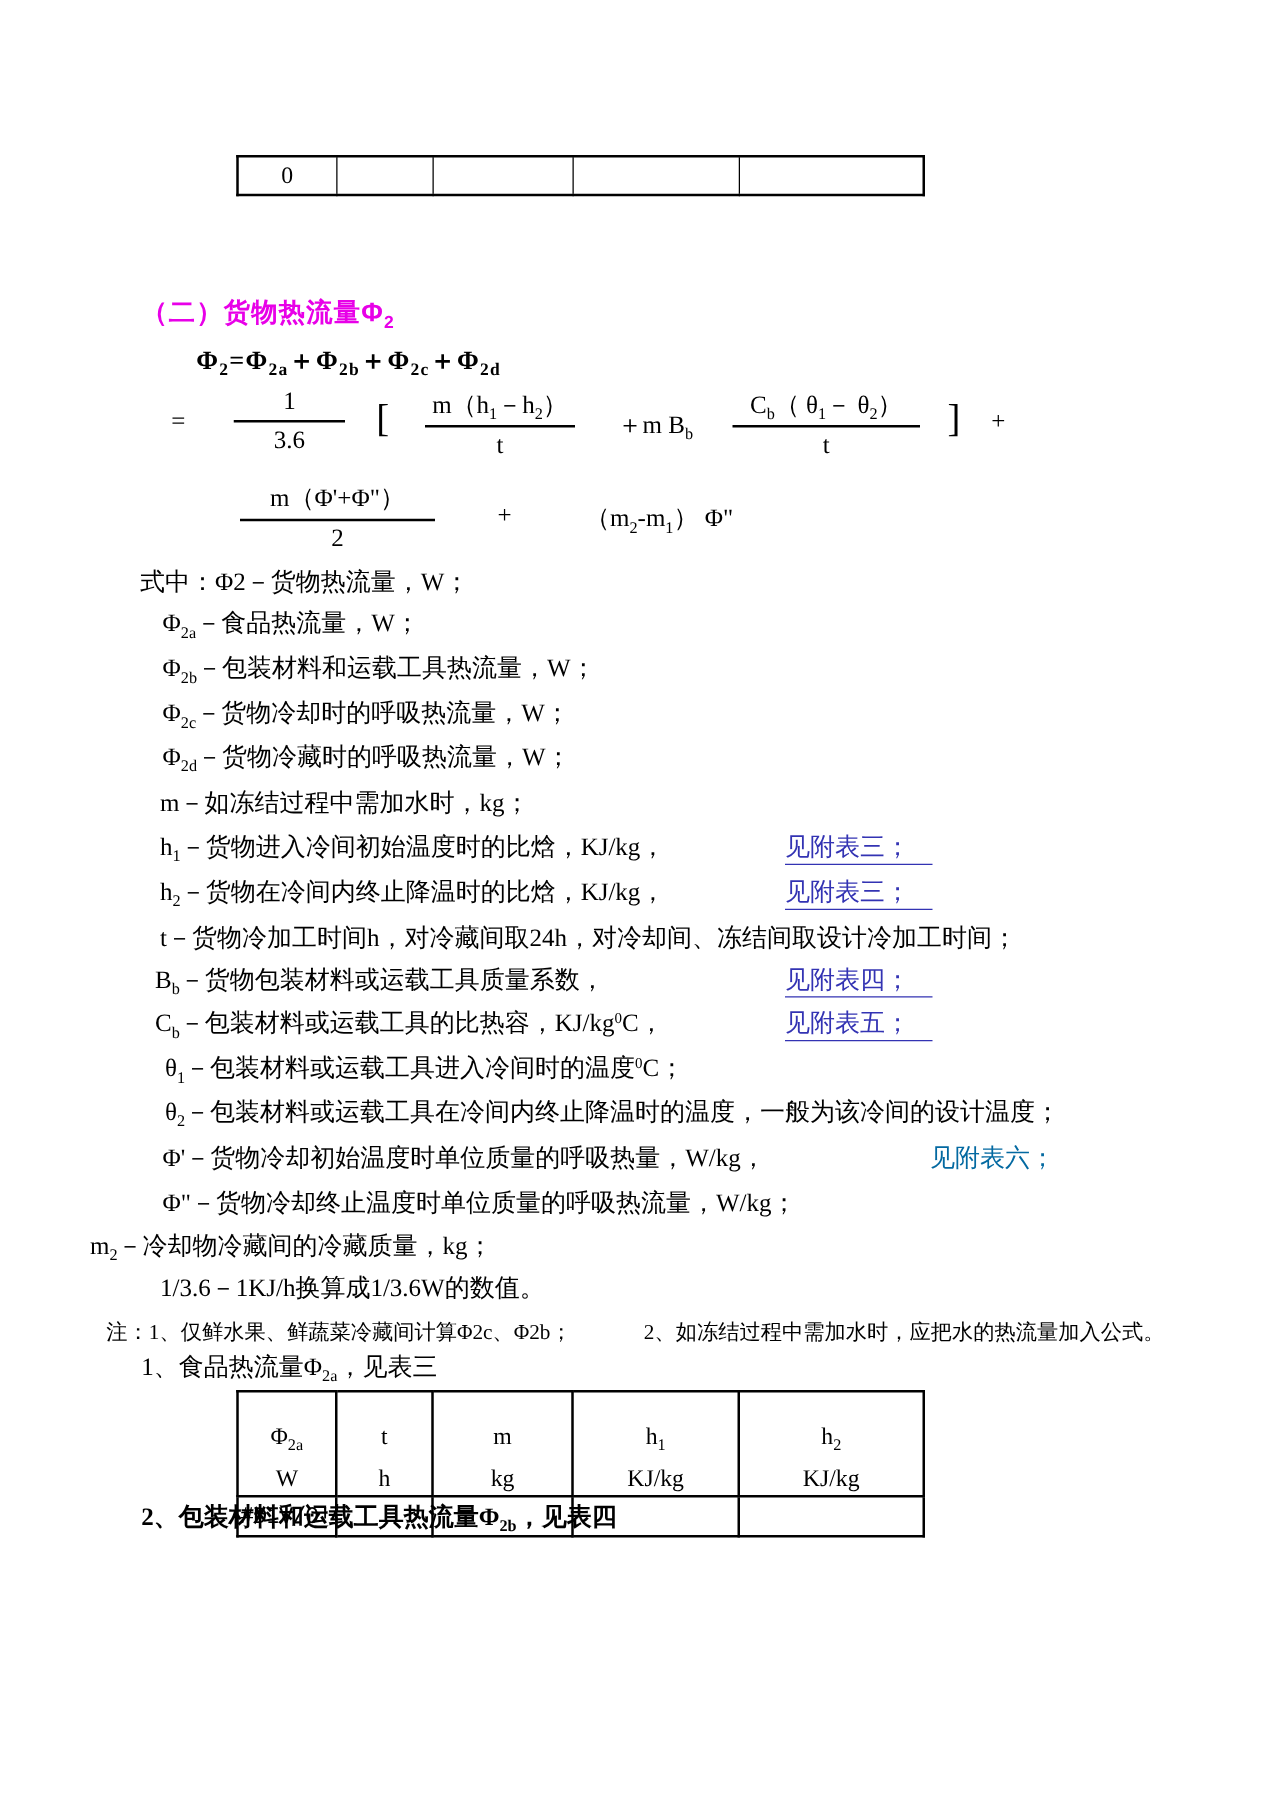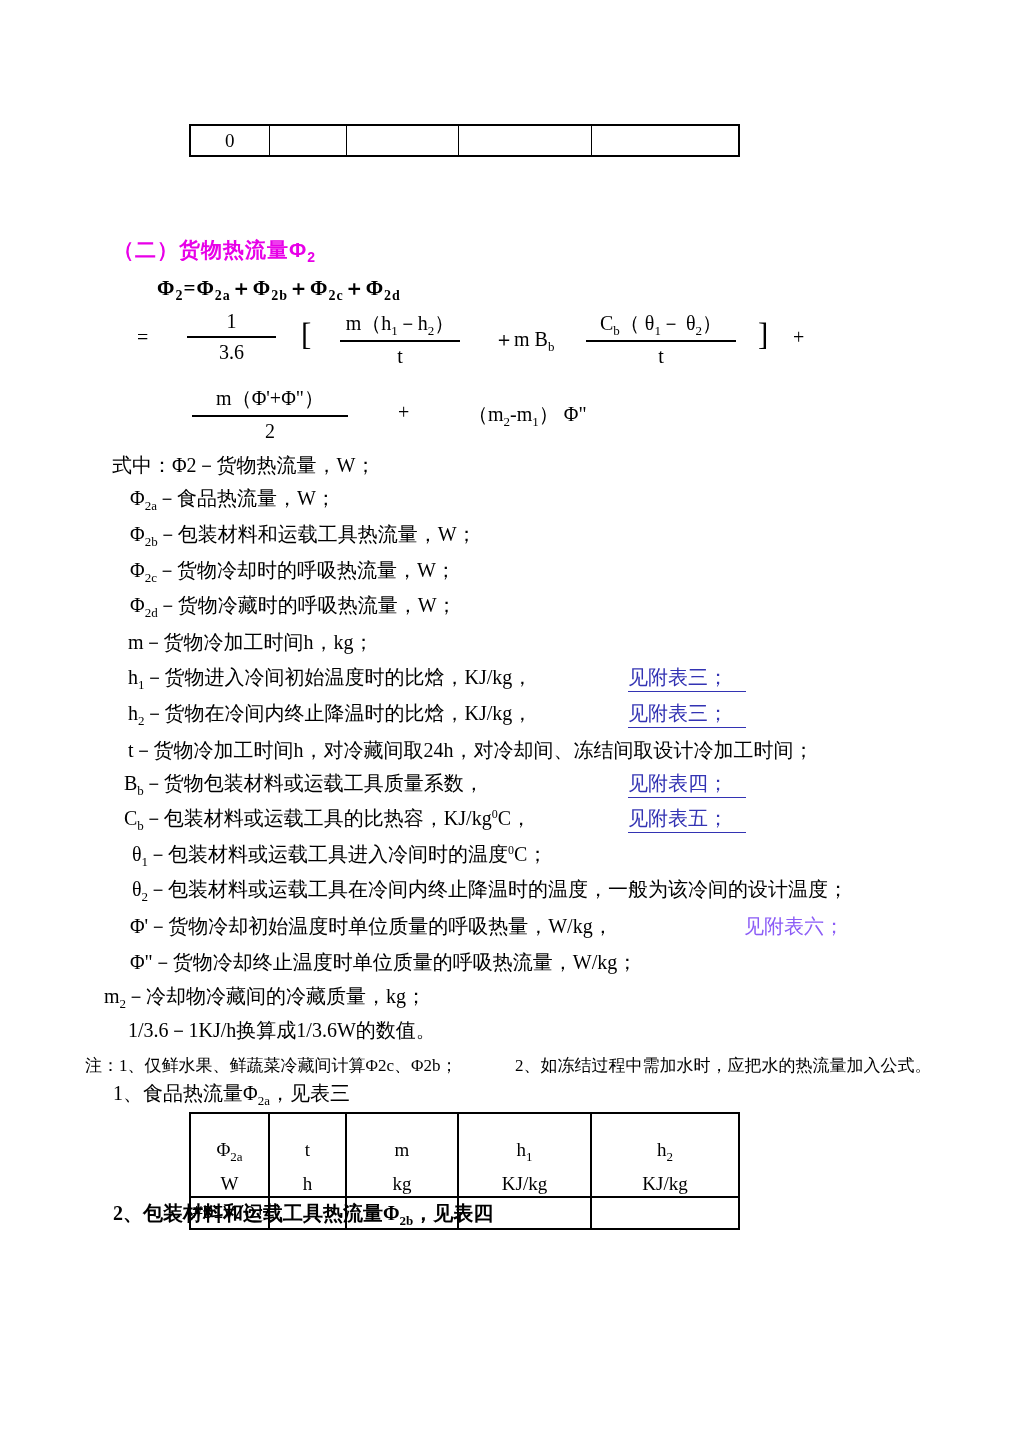--- a/index.html
+++ b/index.html
@@ -51,21 +51,21 @@
 
   
   .def-line { position: absolute; left: 0; width: 1024px; height: 34px; font-size: 20px; white-space: nowrap; }
   .def-line .main { display: inline-block; }
   .ref-link {
     position: absolute; top: 0;
     color: var(--link-color, #3333b3);
     border-bottom: 1px solid var(--link-color, #3333b3);
     padding-right: 18px; text-decoration: none; cursor: pointer;
   }
-  .ref-plain { position: absolute; top: 0; color: #8b5cf6; }
+  .ref-plain { position: absolute; top: 0; color: #0369a1; }
 
   
   .note-line { position: absolute; left: 0; top: 1054px; width: 1024px; font-size: 17px; }
   .note-line span { position: absolute; white-space: nowrap; }
   .list-line { position: absolute; font-size: 20px; white-space: nowrap; }
 </style>
 </head>
 <body>
 
 <div class="page">
@@ -118,31 +118,31 @@
     </span>
     <span class="op" style="left:398px; top:401px;">+</span>
     <span class="op" style="left:468px; top:401px;"><span>（m</span><sub>2</sub><span>-m</span><sub>1</sub><span>） Φ"</span></span>
   </div>
 
   <div class="def-line" style="top:452px;"><span class="main" style="margin-left:112px;"><span>式中：Φ2－货物热流量，W；</span></span></div>
   <div class="def-line" style="top:485px;"><span class="main" style="margin-left:130px;"><span>Φ</span><sub>2a</sub><span>－食品热流量，W；</span></span></div>
   <div class="def-line" style="top:521px;"><span class="main" style="margin-left:130px;"><span>Φ</span><sub>2b</sub><span>－包装材料和运载工具热流量，W；</span></span></div>
   <div class="def-line" style="top:557px;"><span class="main" style="margin-left:130px;"><span>Φ</span><sub>2c</sub><span>－货物冷却时的呼吸热流量，W；</span></span></div>
   <div class="def-line" style="top:592px;"><span class="main" style="margin-left:130px;"><span>Φ</span><sub>2d</sub><span>－货物冷藏时的呼吸热流量，W；</span></span></div>
-  <div class="def-line" style="top:629px;"><span class="main" style="margin-left:128px;"><span>m－货物冷加工时间h，kg；</span></span></div>
+  <div class="def-line" style="top:629px;"><span class="main" style="margin-left:128px;"><span>m－如冻结过程中需加水时，kg；</span></span></div>
   <div class="def-line" style="top:664px;"><span class="main" style="margin-left:128px;"><span>h</span><sub>1</sub><span>－货物进入冷间初始温度时的比焓，KJ/kg，</span></span><a class="ref-link" style="left:628px;">见附表三；</a></div>
   <div class="def-line" style="top:700px;"><span class="main" style="margin-left:128px;"><span>h</span><sub>2</sub><span>－货物在冷间内终止降温时的比焓，KJ/kg，</span></span><a class="ref-link" style="left:628px;">见附表三；</a></div>
   <div class="def-line" style="top:737px;"><span class="main" style="margin-left:128px;"><span>t－货物冷加工时间h，对冷藏间取24h，对冷却间、冻结间取设计冷加工时间；</span></span></div>
   <div class="def-line" style="top:770px;"><span class="main" style="margin-left:124px;"><span>B</span><sub>b</sub><span>－货物包装材料或运载工具质量系数，</span></span><a class="ref-link" style="left:628px;">见附表四；</a></div>
   <div class="def-line" style="top:805px;"><span class="main" style="margin-left:124px;"><span>C</span><sub>b</sub><span>－包装材料或运载工具的比热容，KJ/kg</span><sup>0</sup><span>C，</span></span><a class="ref-link" style="left:628px;">见附表五；</a></div>
   <div class="def-line" style="top:841px;"><span class="main" style="margin-left:132px;"><span>θ</span><sub>1</sub><span>－包装材料或运载工具进入冷间时的温度</span><sup>0</sup><span>C；</span></span></div>
   <div class="def-line" style="top:876px;"><span class="main" style="margin-left:132px;"><span>θ</span><sub>2</sub><span>－包装材料或运载工具在冷间内终止降温时的温度，一般为该冷间的设计温度；</span></span></div>
   <div class="def-line" style="top:913px;"><span class="main" style="margin-left:130px;"><span>Φ'－货物冷却初始温度时单位质量的呼吸热量，W/kg，</span></span><span class="ref-plain" style="left:744px;">见附表六；</span></div>
   <div class="def-line" style="top:949px;"><span class="main" style="margin-left:130px;"><span>Φ"－货物冷却终止温度时单位质量的呼吸热流量，W/kg；</span></span></div>
-  <div class="def-line" style="top:983px;"><span class="main" style="margin-left:104px;"><span>m</span><sub>2</sub><span>－冷却物冷藏间的冷藏质量，kg；</span></span></div>
+  <div class="def-line" style="top:983px;"><span class="main" style="margin-left:72px;"><span>m</span><sub>2</sub><span>－冷却物冷藏间的冷藏质量，kg；</span></span></div>
   <div class="def-line" style="top:1017px;"><span class="main" style="margin-left:128px;"><span>1/3.6－1KJ/h换算成1/3.6W的数值。</span></span></div>
 
   <div class="note-line">
     <span style="left:85px;">注：1、仅鲜水果、鲜蔬菜冷藏间计算Φ2c、Φ2b；</span>
     <span style="left:515px;">2、如冻结过程中需加水时，应把水的热流量加入公式。</span>
   </div>
 
   <div class="list-line" style="left:113px; top:1080px;"><span>1、食品热流量Φ</span><sub>2a</sub><span>，见表三</span></div>
 
   <table class="tbl bot-tbl" style="left:189px; top:1112px; width:549px;">

